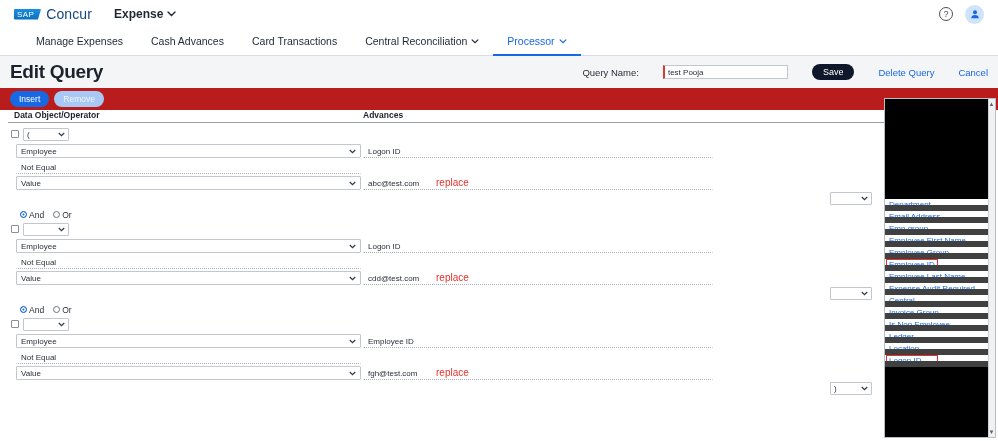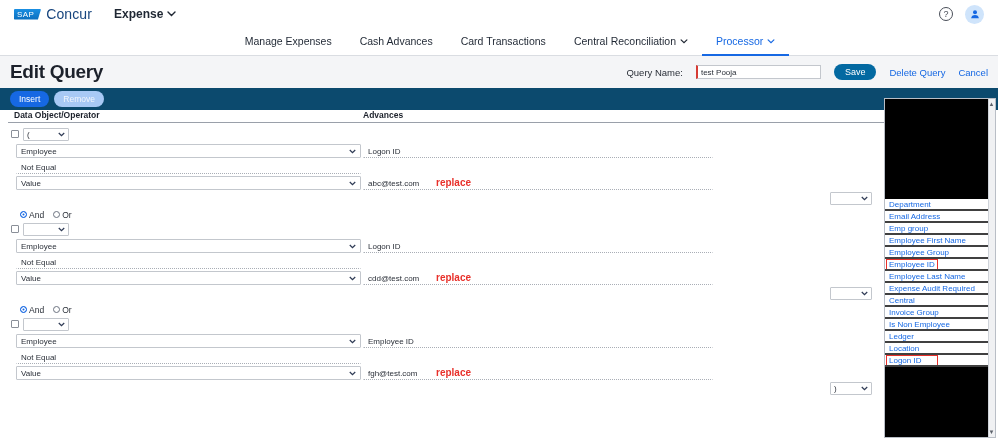--- a/index.html
+++ b/index.html
@@ -43,58 +43,57 @@
     font-size:9px; line-height:12px; text-align:center; color:#4a4f59; cursor:pointer;}
   .avatar-ic{ width:19px;height:19px;border-radius:50%;background:#cfe4fb;
     display:flex;align-items:center;justify-content:center;cursor:pointer;}
 
   
   .navbar{
     height:28px; background:#fff;
     display:flex; align-items:stretch;
     padding-left:22px;
     border-bottom:1px solid #dadde2;
-    justify-content:center;
   }
   .nav-item{
     display:flex;align-items:center;gap:4px;
     font-size:10.5px; color:#1f2733;
     padding:0 14px; cursor:pointer;
     border-bottom:2px solid transparent;
     margin-bottom:-1px;
   }
   .nav-item.active{ color:#1668e3; border-bottom-color:#1668e3; }
 
   
   .pagehead{
     height:32px; background:#f4f5f7;
     display:flex; align-items:center;
     padding:0 10px; position:relative;
   }
   .page-title{ font-size:19px; font-weight:bold; color:#1c212b; letter-spacing:-.3px;}
   .qn-wrap{
-    margin-left:auto; display:flex; align-items:center; gap:13px;
+    margin-left:auto; display:flex; align-items:center; gap:24px;
     font-size:9.5px;
   }
   .qn-label{ color:#2a2f38; }
   .qn-input{
     width:125px; height:14px; font-size:8px;
     border:1px solid #c3c7cd; border-left:2px solid #d63b34;
     background:#fff; padding:0 3px; color:#2a2f38;
     font-family:"Liberation Sans", sans-serif;
   }
   .btn-save{
-    background:#0369a1; color:#fff; border:none; border-radius:9px;
+    background:#0f172a; color:#fff; border:none; border-radius:9px;
     font-size:9px; padding:3px 11px; cursor:pointer;
     font-family:"Liberation Sans", sans-serif;
   }
   .lnk{ color:#1668e3; font-size:9.5px; cursor:pointer; }
 
   
-  .toolbar{ height:22px; display:flex; align-items:center; gap:5px; padding:0 10px; background:#0c4a6e;}
+  .toolbar{ height:22px; display:flex; align-items:center; gap:5px; padding:0 10px; background:#b91c1c;}
   .btn-ins{
     background:#1668e3;color:#fff;border:none;border-radius:8px;
     font-size:8.5px;padding:3px 9px;cursor:pointer;
     font-family:"Liberation Sans", sans-serif;
   }
   .btn-rem{
     background:#a8c9f5;color:#f2f6fd;border:none;border-radius:8px;
     font-size:8.5px;padding:3px 9px;cursor:pointer;
     font-family:"Liberation Sans", sans-serif;
   }
@@ -146,21 +145,21 @@
     border:1px solid #fff; border-bottom:1px dotted #a9aeb6;
     display:flex;align-items:center;padding:0 4px;font-size:8px;color:#2a2f38;
   }
   .val-field{
     width:350px;height:14px;background:#fff;
     border:1px solid #fff;border-bottom:1px dotted #a9aeb6;
     display:flex;align-items:center;padding:0 4px;font-size:8px;color:#2a2f38;
     position:relative;
   }
   .replace{
-    color:#e8312b; font-weight:bold; font-size:10px;
+    color:#e8312b; font-weight:normal; font-size:10px;
     position:absolute; left:72px; top:0px; white-space:nowrap;
   }
   .op-sel{
     width:42px;height:13px;border:1px solid #c3c7cd;background:#fff;
     display:flex;align-items:center;justify-content:space-between;
     padding:0 3px;font-size:8px;cursor:pointer;border-radius:1px;
   }
   .op-row{ display:flex; justify-content:flex-end; padding-right:118px; margin-top:2px; }
 
   
@@ -170,21 +169,21 @@
     border:1px solid #b9bec6; background:#fff;
     display:flex; flex-direction:column;
     overflow:hidden;
   }
   .dd-redact{ background:#000; }
   .dd-top{ height:100px; }
   .dd-bottom{ flex:1; }
   .dd-list{ background:#fff; }
   .dd-item{
     font-size:8px; color:#1668e3; padding:1px 4px;
-    border-bottom:2px solid #404040; height:12px; line-height:10px;
+    border-bottom:6px solid #404040; height:12px; line-height:10px;
     cursor:pointer; white-space:nowrap; overflow:hidden;
   }
   .dd-item.marked{ position:relative; }
   .dd-item.marked:before{
     content:""; position:absolute; left:1px; top:0px;
     width:50px; height:11px; border:1.5px solid #e8302a; pointer-events:none;
   }
   .dd-scroll{
     position:absolute; right:0; top:0; width:7px; height:100%;
     background:#f0f1f3; border-left:1px solid #cfd3d9;

